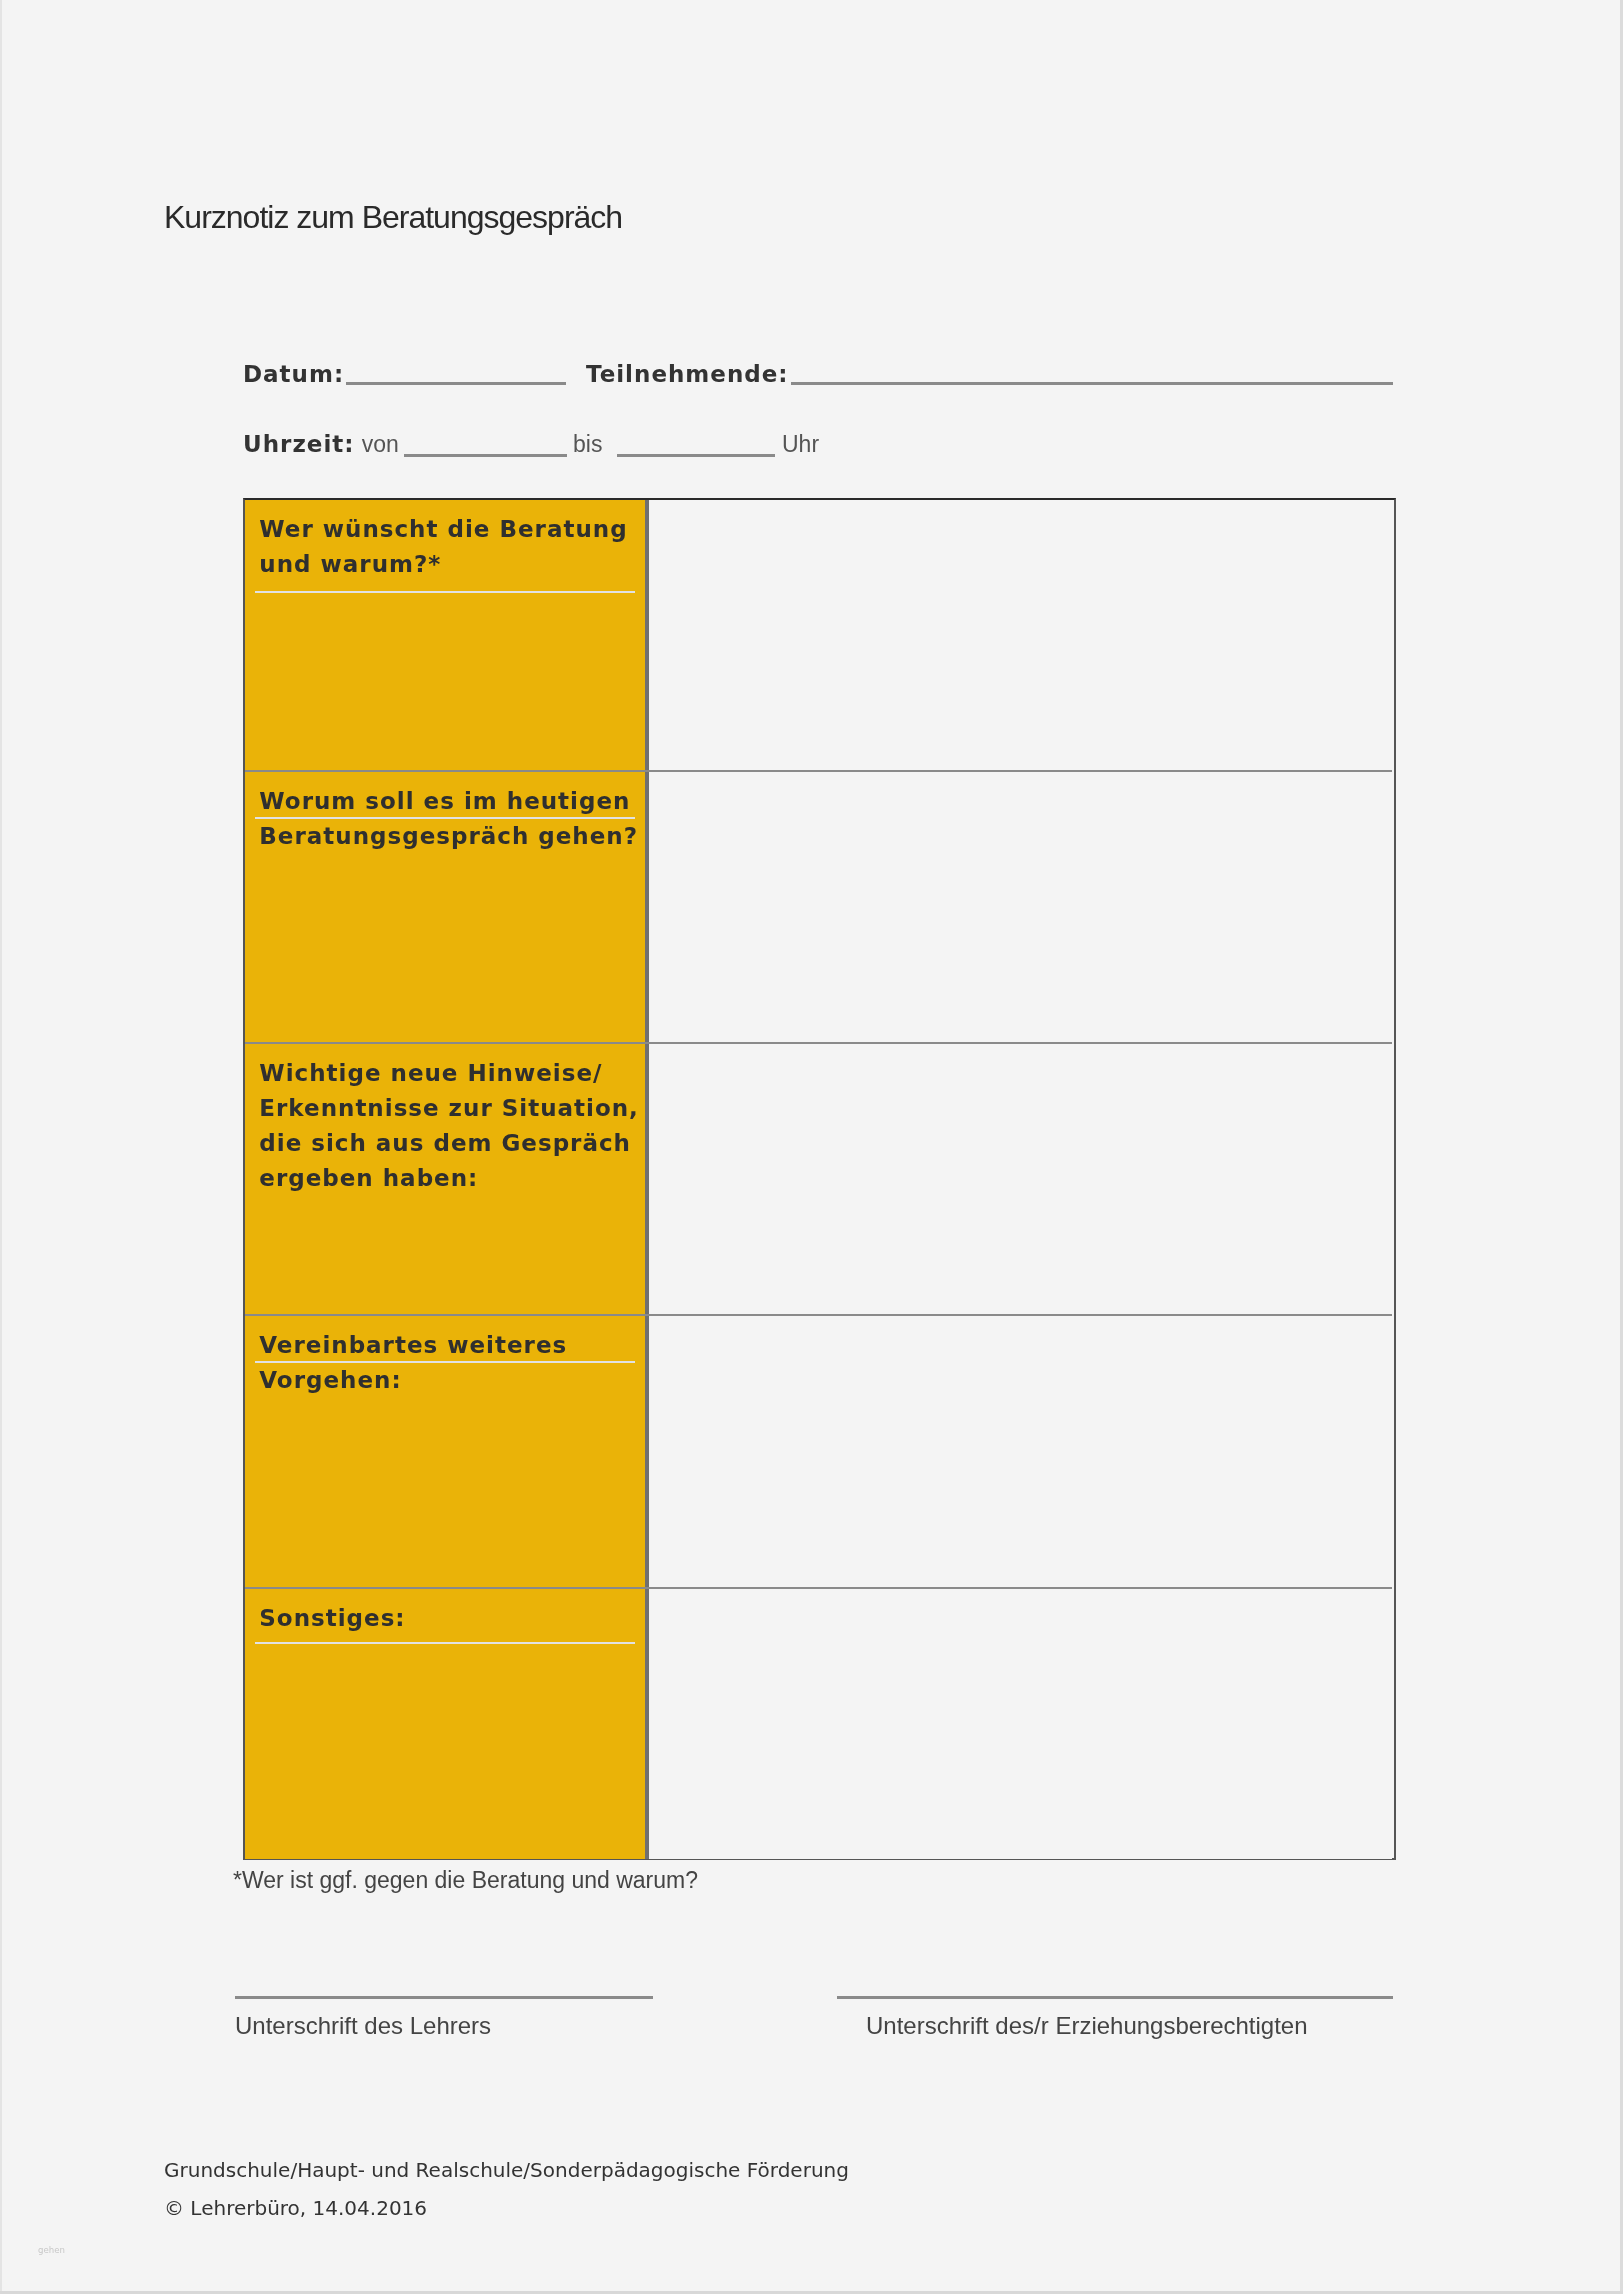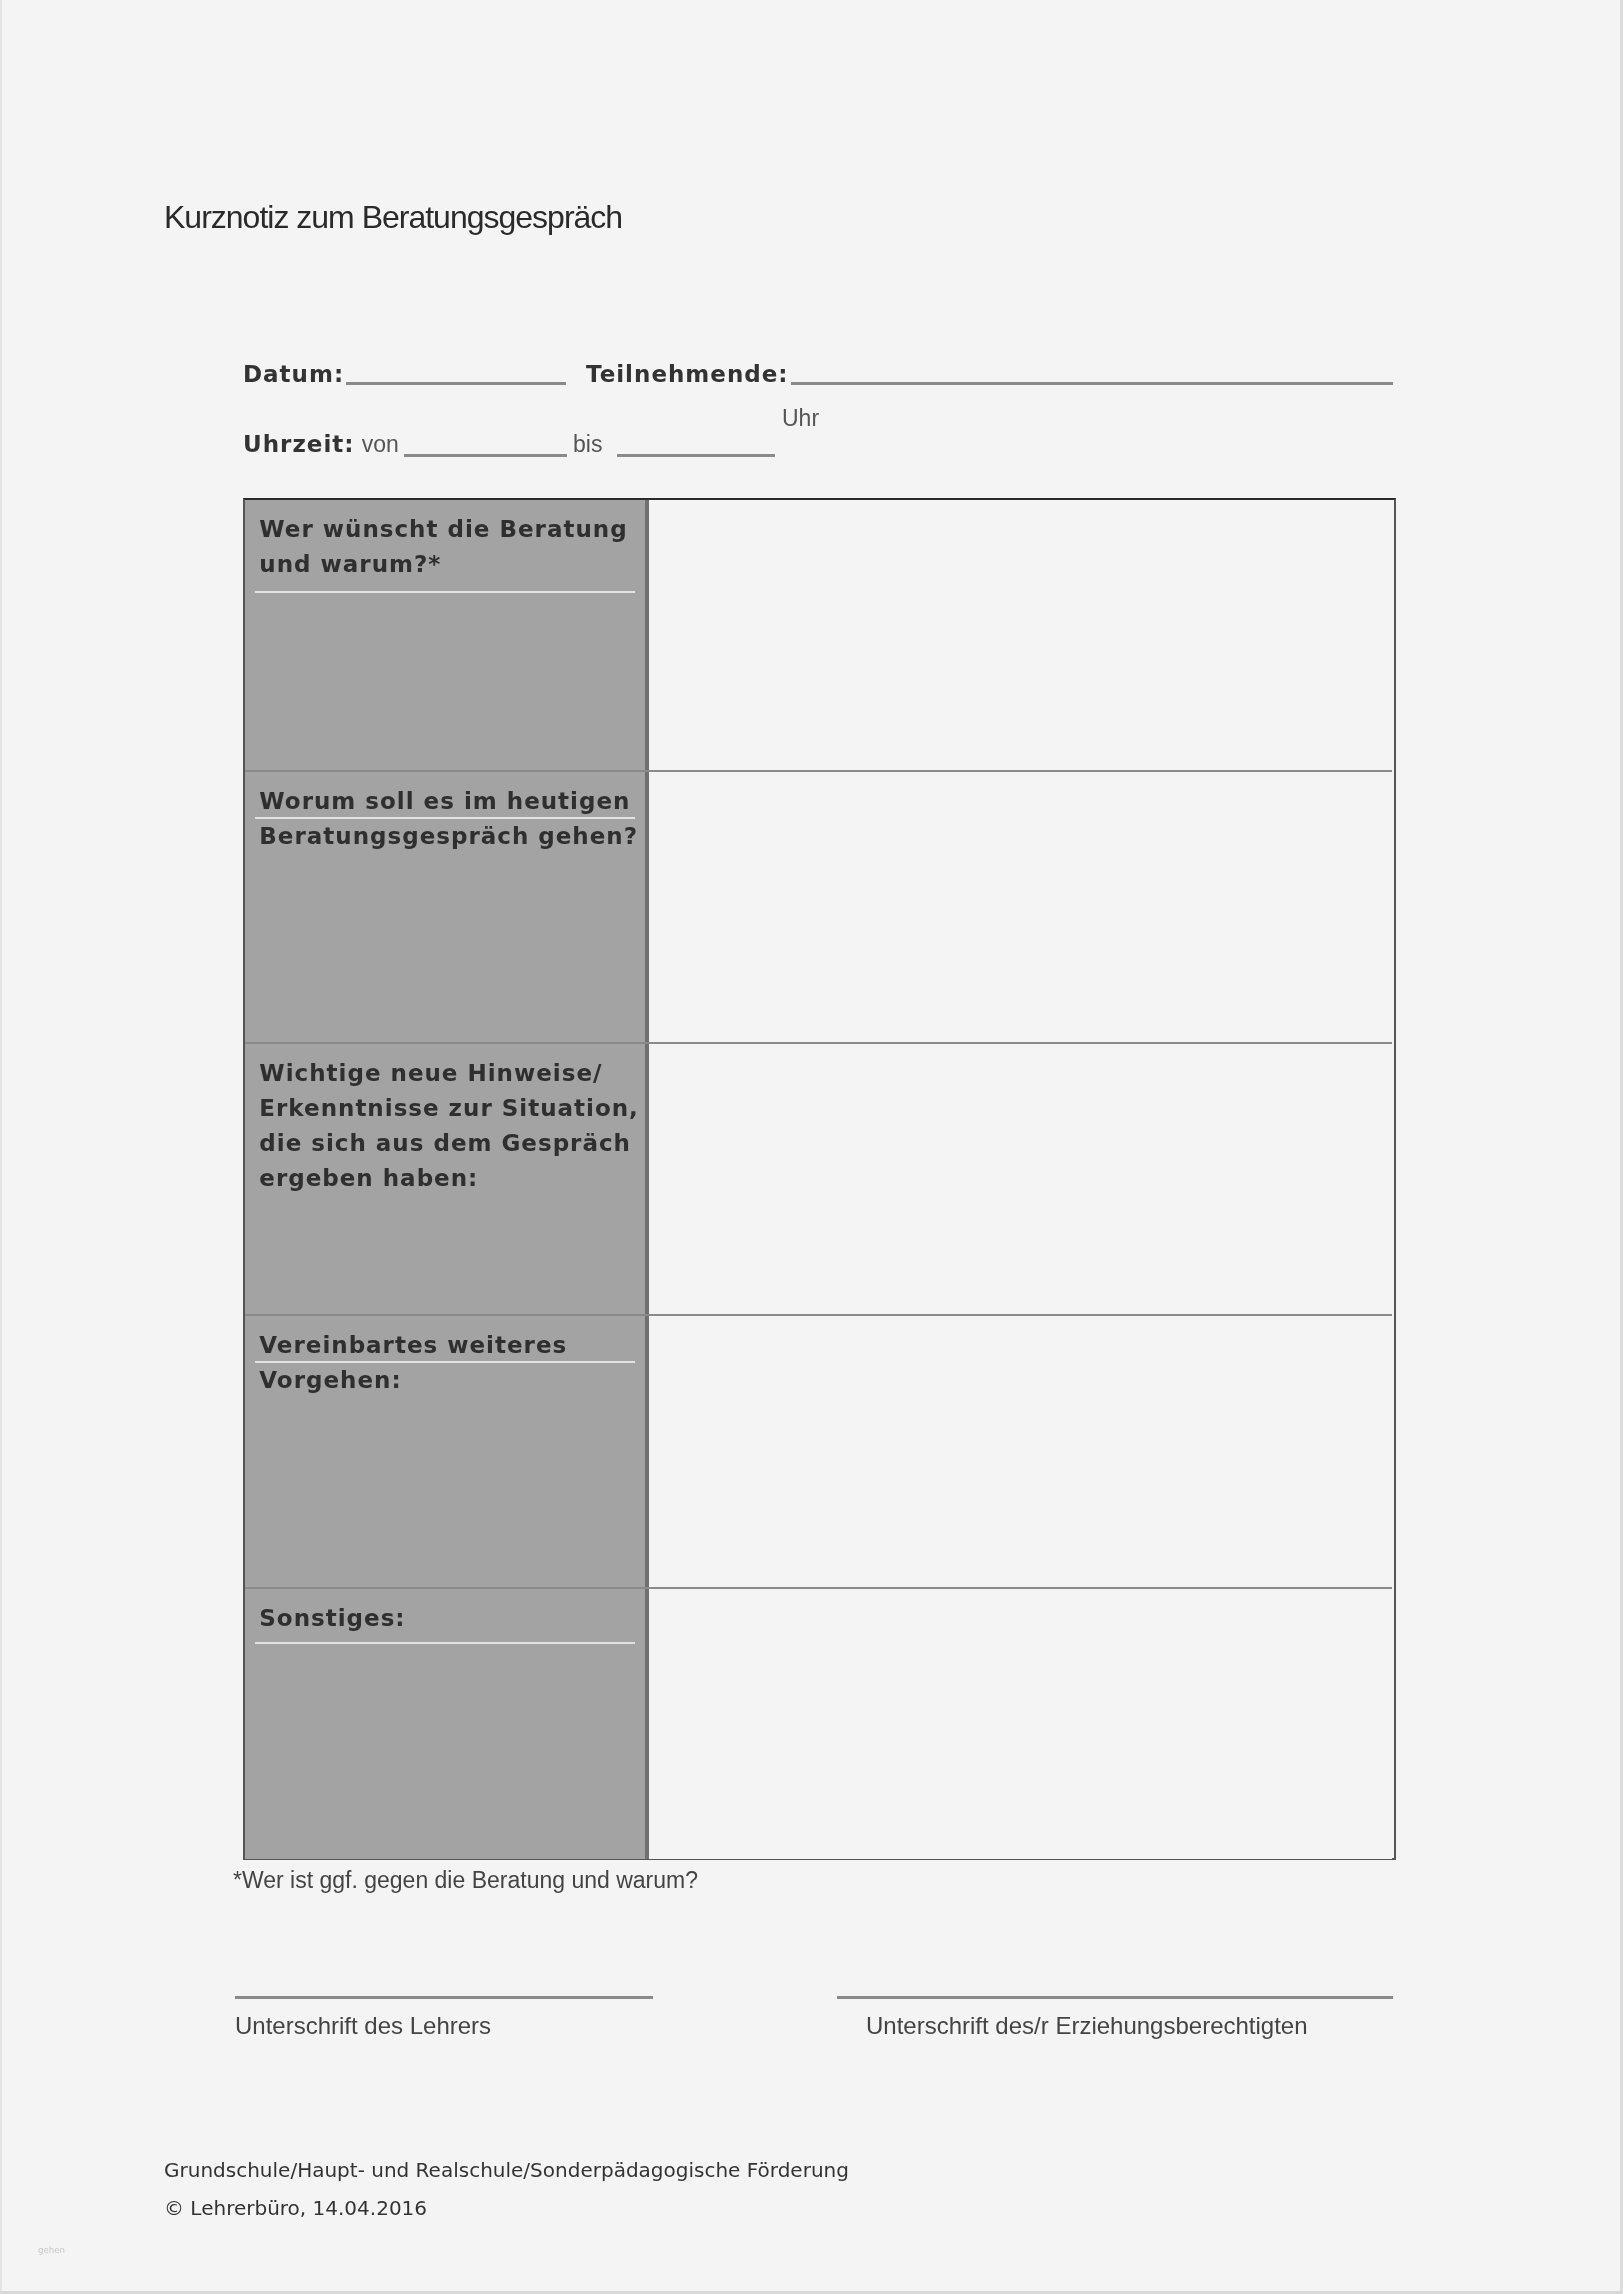--- a/index.html
+++ b/index.html
@@ -70,21 +70,21 @@
       position: absolute;
       left: 0;
       width: 1147px;
       display: flex;
     }
     .form-row.sep {
       border-top: 2.9px solid #8a8a8a;
     }
     .label-cell {
       width: 400px;
-      background: #a3a3a3;
+      background: #eab308;
       position: relative;
       box-sizing: border-box;
       padding: 11.5px 0 0 14.3px;
     }
     .label-cell .lbltext {
       font-weight: bold;
       font-size: 23px;
       line-height: 35px;
       letter-spacing: 1px;
       color: #2f2f2f;
@@ -165,21 +165,21 @@
 
 <div class="field-row" style="top:431px;">
   <span class="lbl">Uhrzeit:</span>
   <span class="plain">von</span>
 </div>
 <div class="blank-line" style="left:404px; top:454px; width:163px;"></div>
 <div class="field-row" style="top:431px; left:573px;">
   <span class="plain">bis</span>
 </div>
 <div class="blank-line" style="left:617px; top:454px; width:158px;"></div>
-<div class="field-row" style="top:405px; left:782px;text-align:right;">
+<div class="field-row" style="top:431px; left:782px;text-align:right;">
   <span class="plain">Uhr</span>
 </div>
 
 <div class="form-table">
   <div class="form-row" style="top:0; height:270px;">
     <div class="label-cell">
       <div class="lbltext">Wer wünscht die Beratung
 und warum?*</div>
       <div class="faint-rule" style="top:91px;"></div>
     </div>

